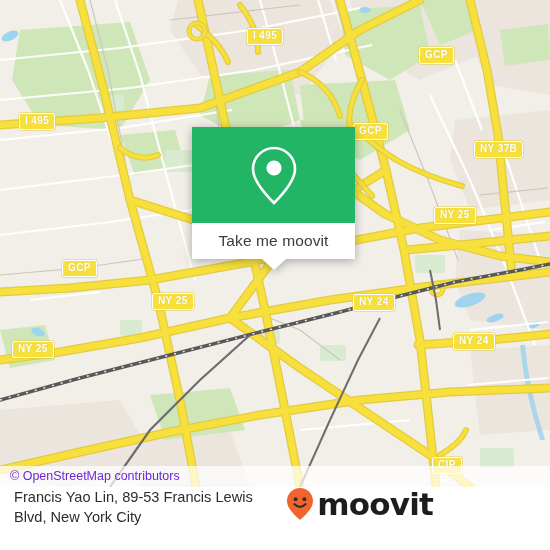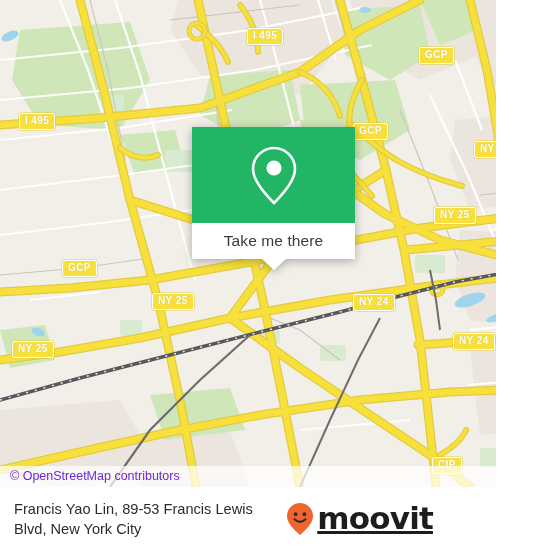--- a/index.html
+++ b/index.html
@@ -18,21 +18,21 @@
     width: 550px;
     height: 550px;
     overflow: hidden;
     background: #ffffff;
   }
 
   
   #map-area {
     position: absolute;
     left: 0; top: 0;
-    width: 496px;
+    width: 550px;
     height: 487px;
     overflow: hidden;
     background: #f2efe9;
   }
   #map-svg {
     position: absolute;
     left: 0; top: 0;
     width: 550px;
     height: 487px;
     display: block;
@@ -117,21 +117,21 @@
 
   
   #footer {
     position: absolute;
     left: 0;
     top: 487px;
     width: 447px;
     height: 63px;
     background: #ffffff;
     display: flex;
-    align-items: center;
+    align-items: flex-start;
     box-sizing: border-box;
     padding: 0 14px 0 14px;
   }
   #footer-text {
     flex: 1 1 auto;
     color: #2c2c2c;
     font-size: 14.6px;
     line-height: 20px;
     padding-right: 8px;
     font-family: "Liberation Sans", sans-serif;
@@ -142,21 +142,20 @@
     align-items: center;
     gap: 3px;
   }
   #brand-word {
     color: #1d1d1d;
     font-size: 31px;
     font-weight: bold;
     letter-spacing: -0.8px;
     line-height: 31px;
     font-family: "DejaVu Sans", sans-serif;
-    text-decoration: underline;
   }
 </style>
 </head>
 <body>
 
 <div id="page">
 
   <div id="map-area">
     <svg id="map-svg" viewBox="0 0 550 487">
       <defs>
@@ -338,21 +337,21 @@
     <div class="shield" style="left:432px;top:457px">CIP</div>
 
     <div id="popup">
       <div id="popup-head">
         <svg width="56" height="62" viewBox="0 0 56 62">
           <path d="M28 4 C16.4 4 7 13.4 7 25 C7 38 22 53 28 59 C34 53 49 38 49 25 C49 13.4 39.6 4 28 4 Z" fill="none" stroke="#ffffff" stroke-width="2.6"></path>
           <circle cx="28" cy="24" r="7.6" fill="#ffffff"></circle>
         </svg>
       </div>
       <div id="popup-body">
-        <span id="popup-label">Take me there</span>
+        <span id="popup-label">Take me moovit</span>
         <span id="popup-tail"></span>
       </div>
     </div>
 
     <div id="attribution">© OpenStreetMap contributors</div>
   </div>
 
   <div id="footer">
     <div id="footer-text">Francis Yao Lin, 89-53 Francis Lewis Blvd, New York City</div>
     <div id="brand">

